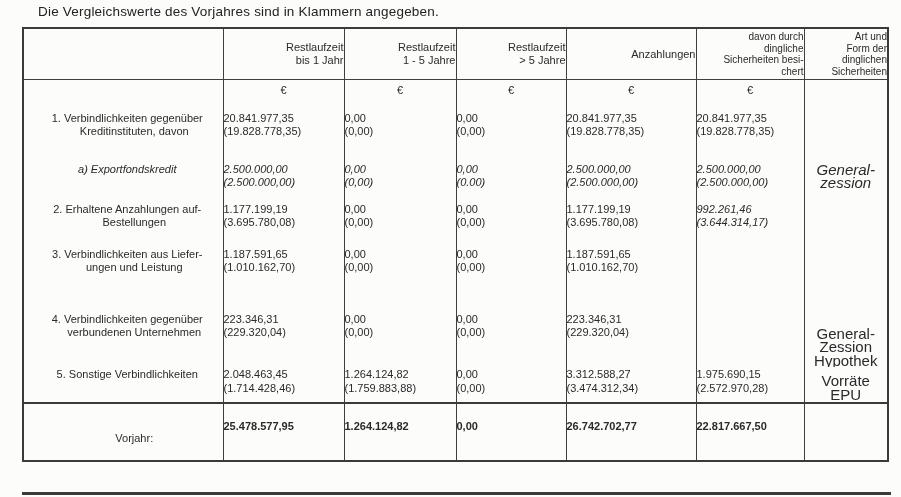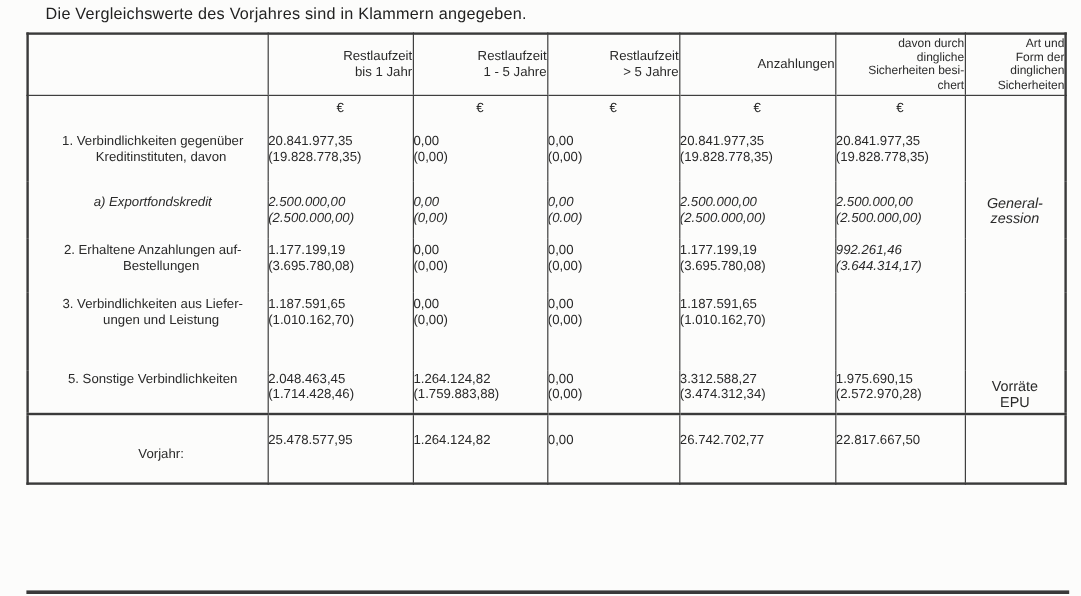--- a/index.html
+++ b/index.html
@@ -28,34 +28,34 @@
     white-space:pre-line;height:50px;font-size:11px;line-height:13px;
   }
   tr.hdr th.small{font-size:10px;line-height:11.5px;}
   tr.eur{height:25px;}
   tr.eur td{text-align:center;padding-top:4px;}
   td.lbl{
     text-align:center;white-space:pre-line;
     padding-left:22px;text-indent:-14px;
   }
   td.num{text-align:left;white-space:pre-line;padding-right:5px;}
-  td.sec{text-align:center;white-space:pre-line;font-size:12px;}
+  td.sec{text-align:center;white-space:pre-line;font-size:15px;}
   tr.r0{height:46px;} tr.r0 td{padding-top:7px;}
   tr.ra{height:48px;font-style:italic;} tr.ra td{padding-top:12px;margin-left:40px;}
   tr.rb{height:51px;font-style:italic;} tr.rb td{padding-top:9px;}
   tr.r2{height:45px;} tr.r2 td{padding-top:4px;}
   tr.r3{height:65px;} tr.r3 td{padding-top:4px;}
   tr.r4{height:55px;} tr.r4 td{padding-top:4px;}
   tr.r4 td.sec{padding-top:18px;}
   tr.r5{height:36px;} tr.r5 td{padding-top:1px;}
   tr.r5 td.sec{padding-top:7px;}
   td.ital{font-style:italic;}
   tfoot tr{height:36px;}
   tfoot td{border-top:2px solid #3a3a3a;padding-top:2px;}
-  tfoot .cur{font-weight:normal;}
+  tfoot .cur{font-weight:bold;}
   tfoot td.num div{padding-right:0;}
   .vorjahr{padding-top:14px;padding-left:36px;text-indent:0;}
   .bottom-rule{
     position:absolute;left:22px;top:492px;width:869px;height:2.5px;
     background:#3a3a3a;
   }
 </style>
 </head>
 <body>
 
@@ -154,20 +154,36 @@
 (1.010.162,70)</td>
         <td class="num">0,00
 (0,00)</td>
         <td class="num">0,00
 (0,00)</td>
         <td class="num">1.187.591,65
 (1.010.162,70)</td>
         <td class="num"></td>
         <td class="sec"></td>
       </tr>
+      <tr class="r4">
+        <td class="lbl">4. Verbindlichkeiten gegenüber
+verbundenen Unternehmen</td>
+        <td class="num">223.346,31
+(229.320,04)</td>
+        <td class="num">0,00
+(0,00)</td>
+        <td class="num">0,00
+(0,00)</td>
+        <td class="num">223.346,31
+(229.320,04)</td>
+        <td class="num"></td>
+        <td class="sec">General-
+Zession
+Hypothek</td>
+      </tr>
       <tr class="r5">
         <td class="lbl">5. Sonstige Verbindlichkeiten</td>
         <td class="num">2.048.463,45
 (1.714.428,46)</td>
         <td class="num">1.264.124,82
 (1.759.883,88)</td>
         <td class="num">0,00
 (0,00)</td>
         <td class="num">3.312.588,27
 (3.474.312,34)</td>

